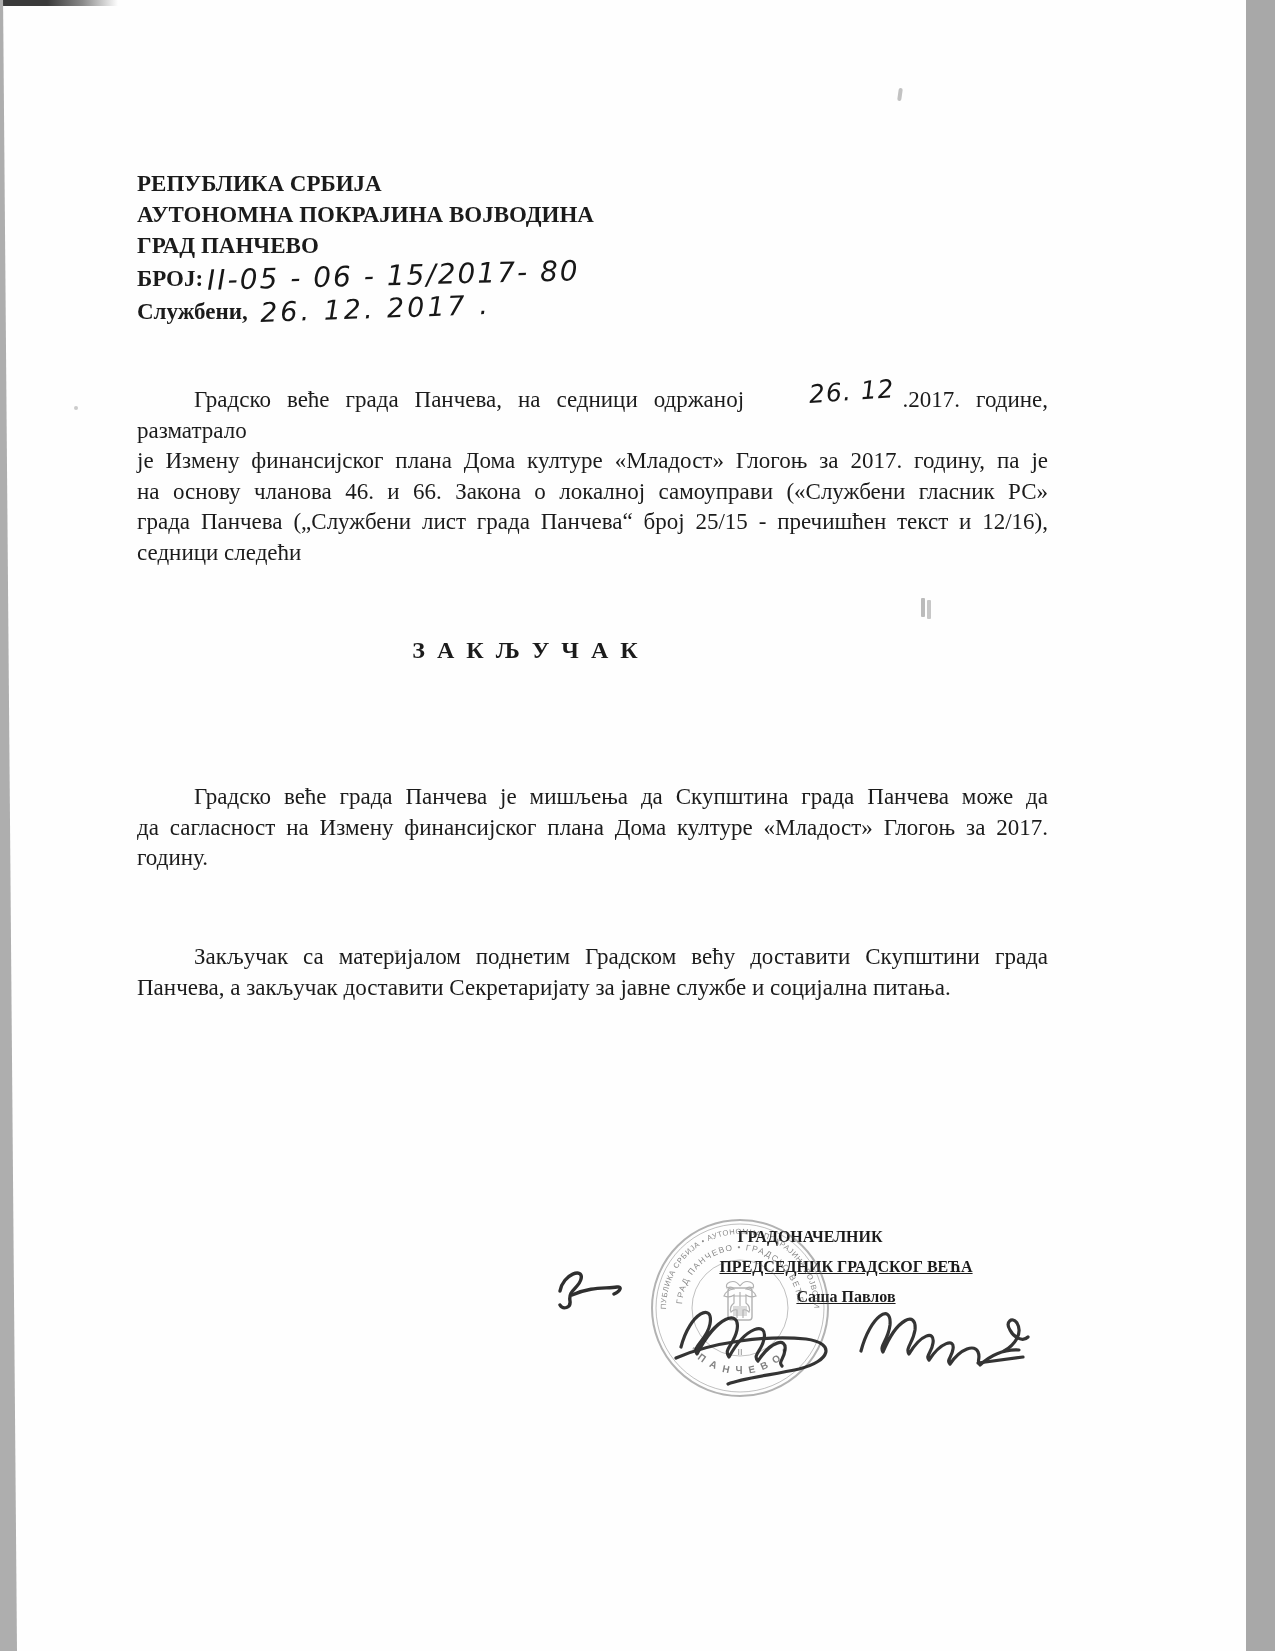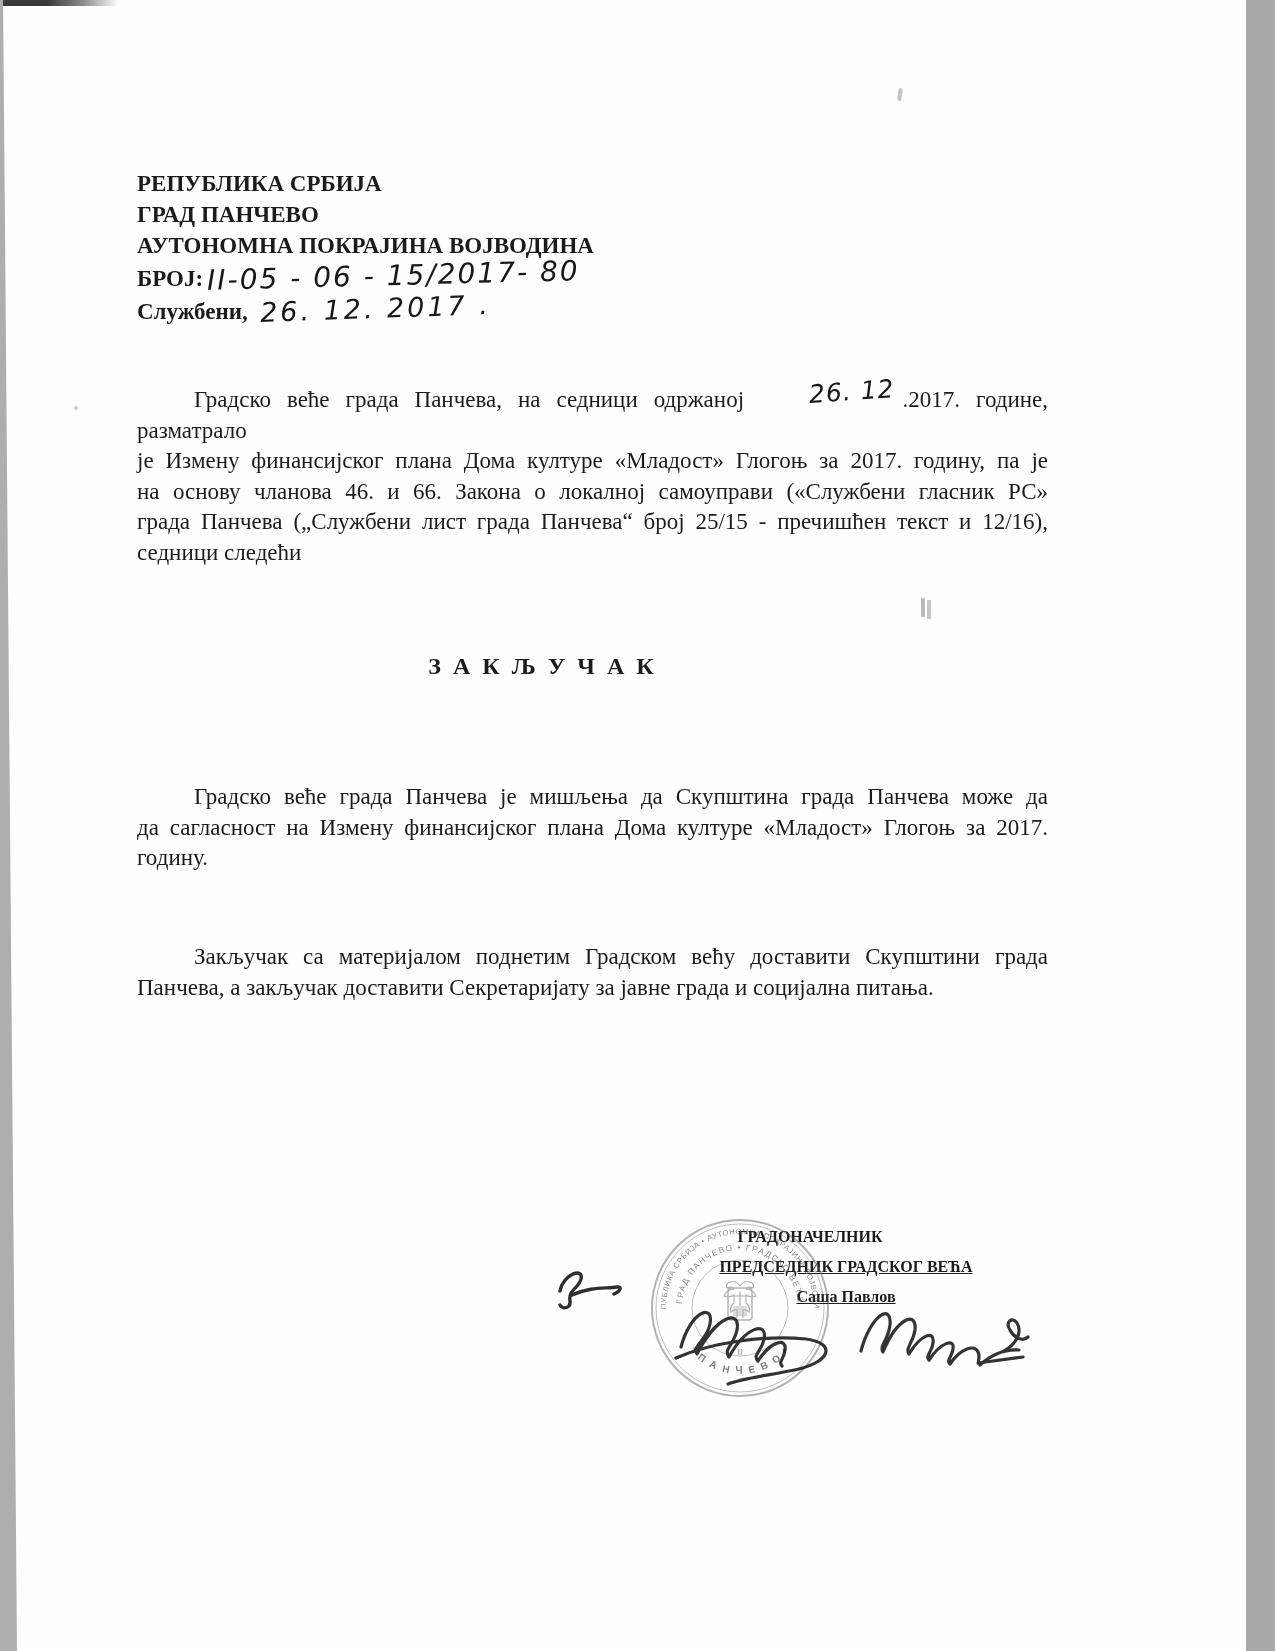--- a/index.html
+++ b/index.html
@@ -34,21 +34,21 @@
   .hw-inline{font-size:25px;letter-spacing:1px;margin:0 8px;transform:rotate(-4deg);position:relative;top:-5px;line-height:0;}
 
   
   .para{position:absolute;left:137px;width:911px;font-size:23px;line-height:30.6px;}
   .p1{top:385px;}
   .p2{top:782px;}
   .p3{top:942px;}
   .jline{text-align:justify;text-align-last:justify;}
   .lastline{text-align:left;text-align-last:left;}
   .ind{text-indent:57px;}
-  .heading{position:absolute;left:0;width:1053px;top:637px;margin:16px;text-align:center;
+  .heading{position:absolute;left:0;width:1053px;top:637px;margin:0;text-align:center;
     font-size:24px;font-weight:bold;letter-spacing:3px;}
 
   
   .sigblock{position:absolute;left:560px;top:1222px;width:560px;text-align:center;
     font-weight:bold;font-size:16px;line-height:30px;}
   .shift-l{transform:translateX(-30px);}
   .shift-r{transform:translateX(6px);text-decoration:underline;}
 
   
   .stamp{position:absolute;left:648px;top:1216px;opacity:.82;}
@@ -64,22 +64,22 @@
   <div class="art-left-edge"></div>
   <div class="art-right-edge"></div>
   <div class="speck speck-a"></div>
   <div class="speck speck-b"></div>
   <div class="speck speck-c"></div>
   <div class="speck speck-d"></div>
   <div class="speck speck-e"></div>
 
   <header class="letterhead">
     <div>РЕПУБЛИКА СРБИЈА</div>
+    <div>АУТОНОМНА ПОКРАЈИНА ВОЈВОДИНА</div>
     <div>ГРАД ПАНЧЕВО</div>
-    <div>АУТОНОМНА ПОКРАЈИНА ВОЈВОДИНА</div>
     <div><span>БРОЈ:</span><span class="hw hw-number">II-05 - 06 - 15/2017- 80</span></div>
     <div><span>Службени,</span><span class="hw hw-date">26. 12. 2017 .</span></div>
   </header>
 
   <section class="para p1">
     <div class="jline ind"><span>Градско веће града Панчева, на седници одржаној</span><span class="hw hw-inline">26. 12</span><span>.2017. године, разматрало</span></div>
     <div class="jline">је Измену финансијског плана Дома културе «Младост» Глогоњ за 2017. годину, па је</div>
     <div class="jline">на основу чланова 46. и 66. Закона о локалној самоуправи («Службени гласник РС»</div>
     <div class="jline">града Панчева („Службени лист града Панчева“ број 25/15 - пречишћен текст и 12/16),</div>
     <div class="lastline">седници следећи</div>
@@ -88,21 +88,21 @@
   <h1 class="heading">З А К Љ У Ч А К</h1>
 
   <section class="para p2">
     <div class="jline ind">Градско веће града Панчева је мишљења да Скупштина града Панчева може да</div>
     <div class="jline">да сагласност на Измену финансијског плана Дома културе «Младост» Глогоњ за 2017.</div>
     <div class="lastline">годину.</div>
   </section>
 
   <section class="para p3">
     <div class="jline ind">Закључак са материјалом поднетим Градском већу доставити Скупштини града</div>
-    <div class="lastline">Панчева, а закључак доставити Секретаријату за јавне града и социјална питања.</div>
+    <div class="lastline">Панчева, а закључак доставити Секретаријату за јавне службе и социјална питања.</div>
   </section>
 
   <section class="sigblock">
     <div class="shift-l">ГРАДОНАЧЕЛНИК</div>
     <div class="shift-r">ПРЕДСЕДНИК ГРАДСКОГ ВЕЋА</div>
     <div class="shift-r">Саша Павлов</div>
   </section>
 
   <svg class="stamp" width="184" height="184" viewBox="0 0 184 184">
     <defs>

